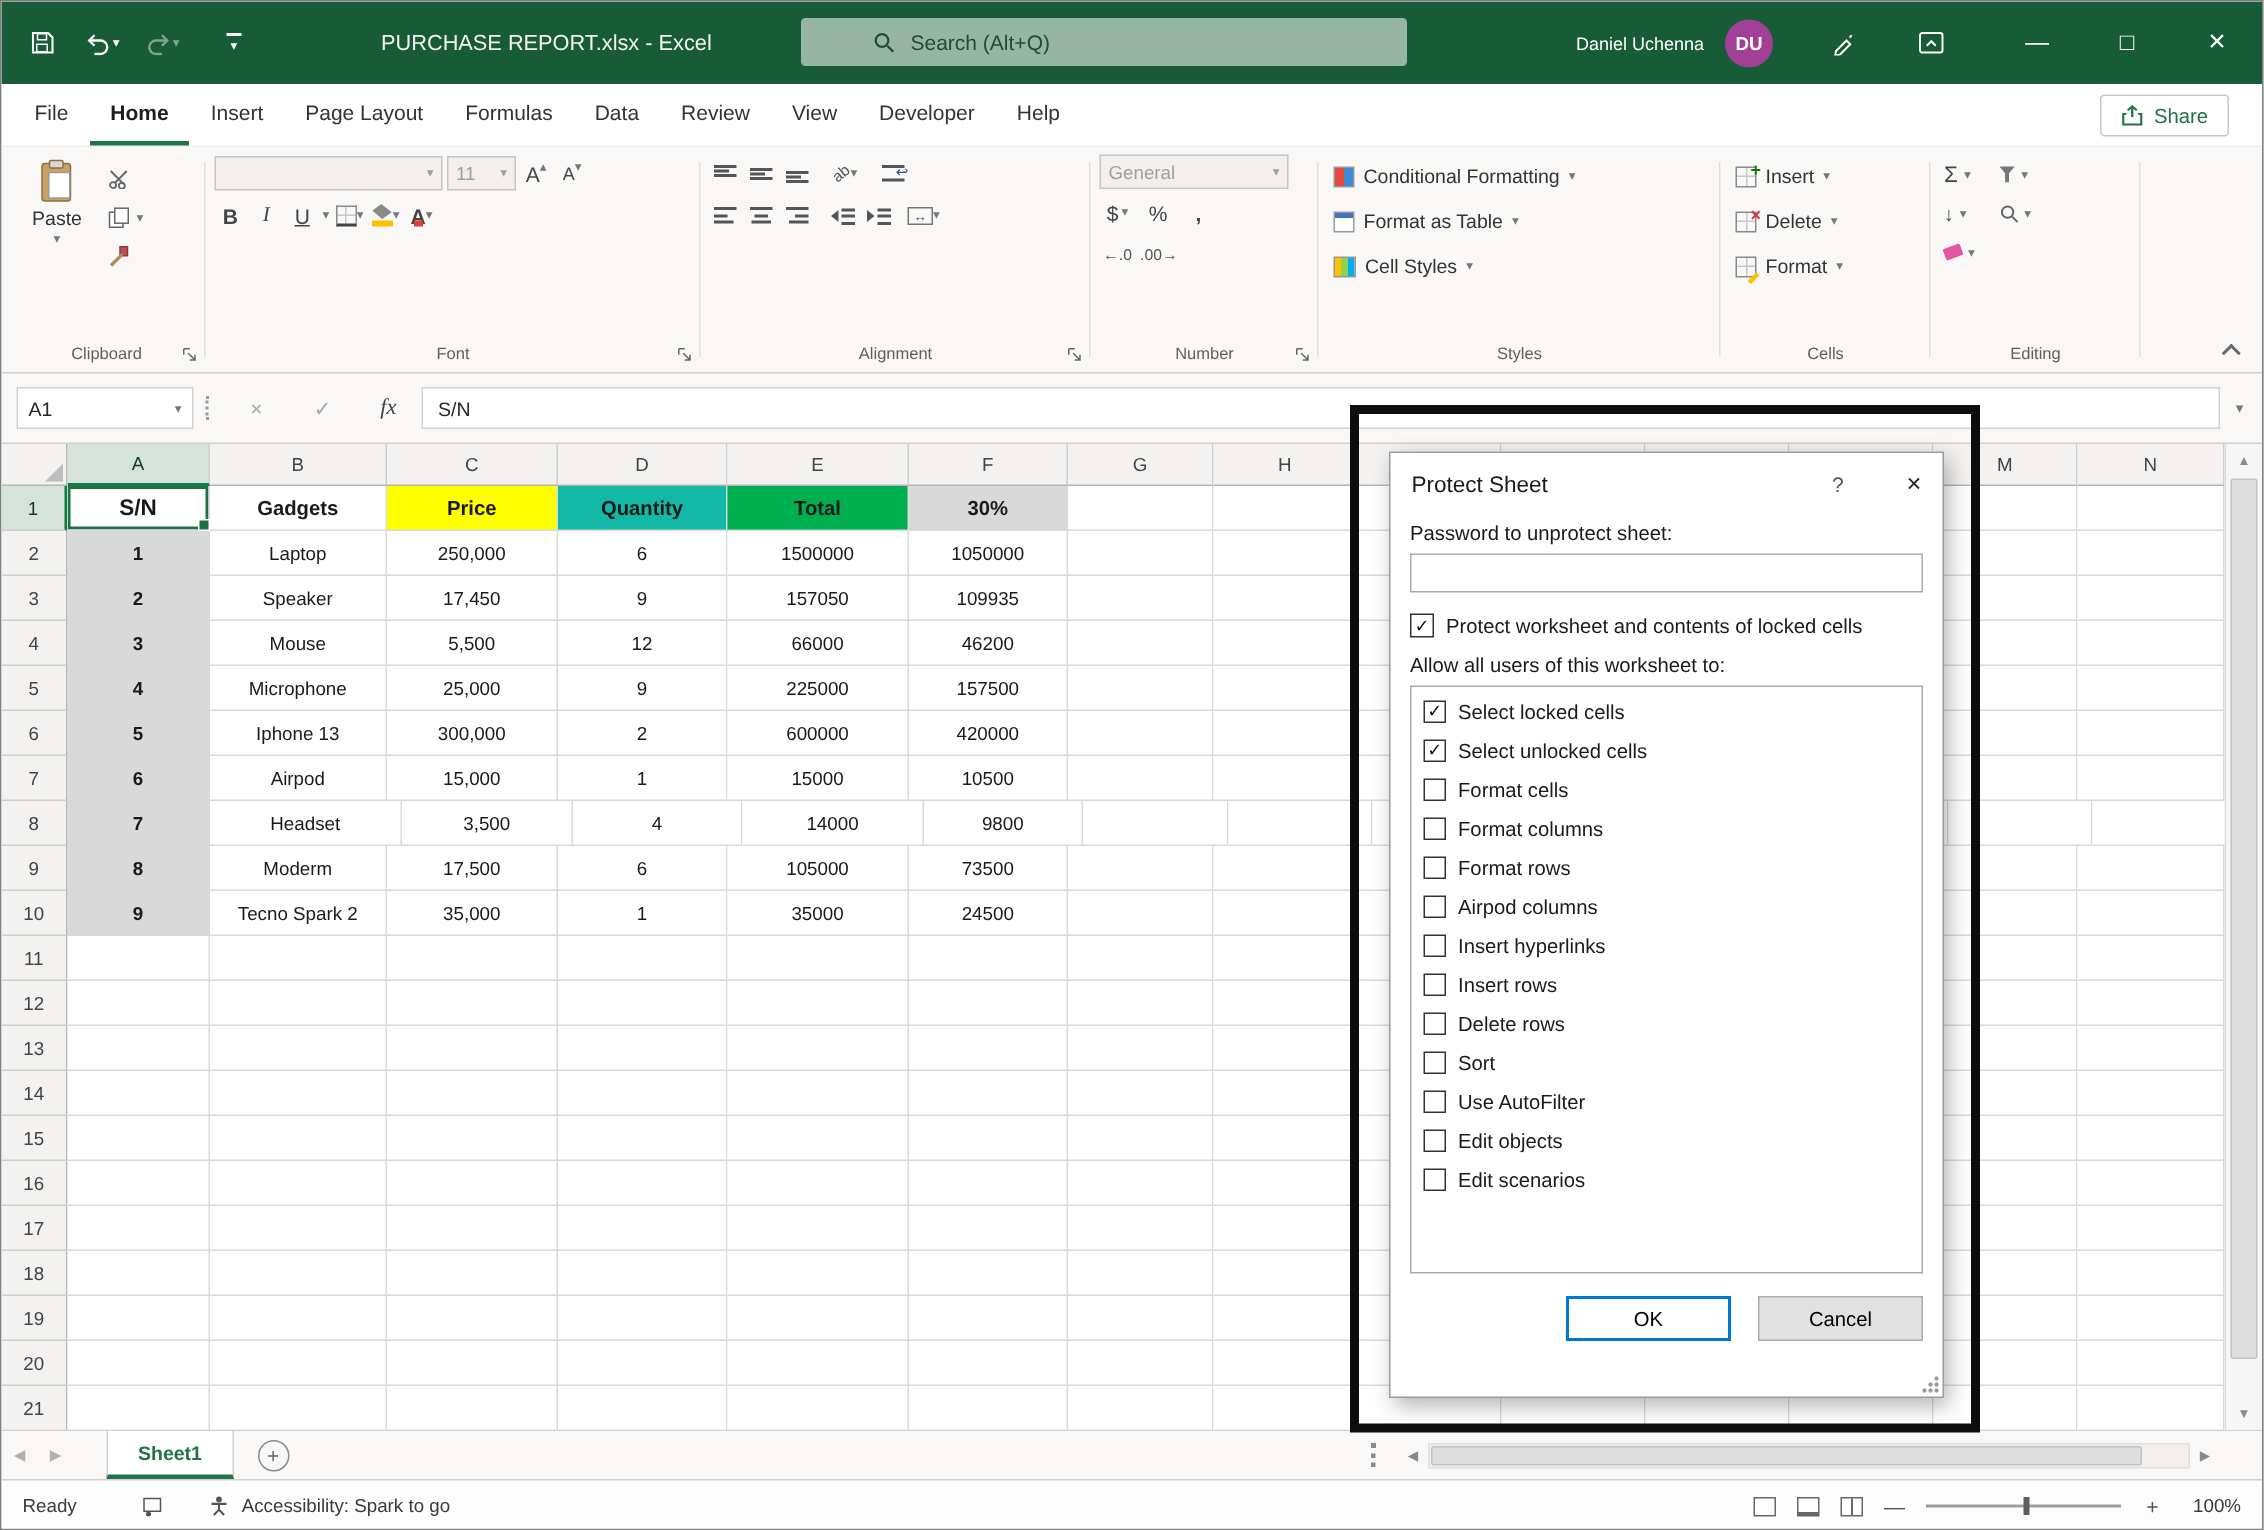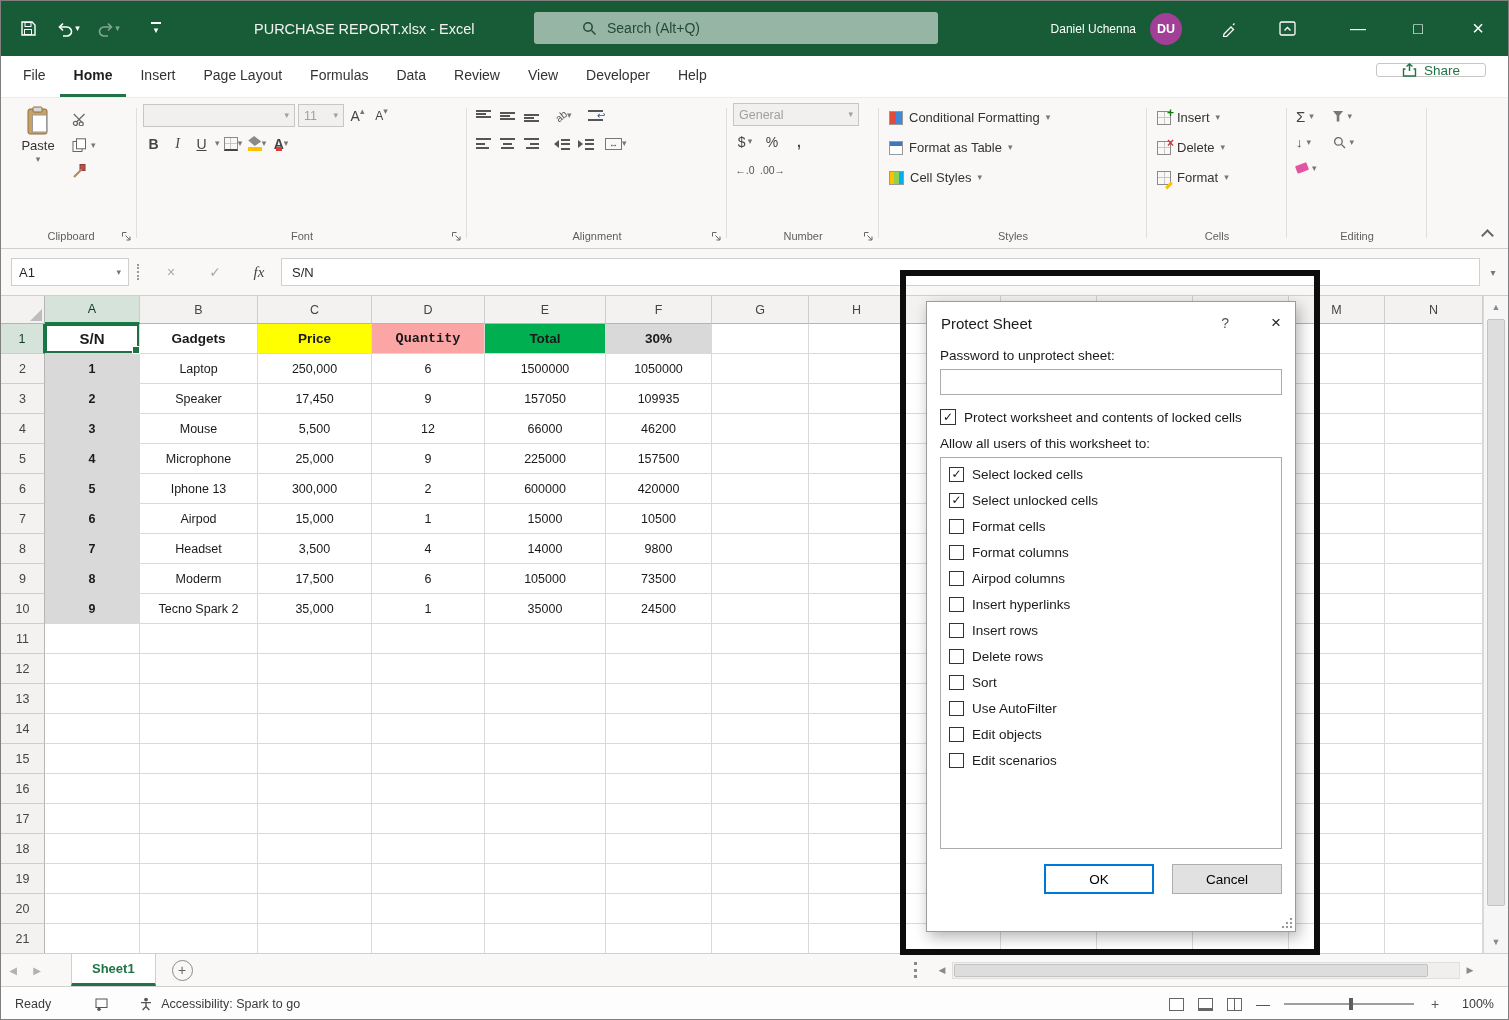--- a/index.html
+++ b/index.html
@@ -22,21 +22,21 @@
   .tb-user{font-size:12px;margin-right:14px;}
   .avatar{width:32px;height:32px;border-radius:50%;background:#A23F97;display:flex;align-items:center;justify-content:center;font-size:12.5px;font-weight:bold;margin-right:30px;}
   .tb-ico{width:34px;height:34px;display:flex;align-items:center;justify-content:center;margin-right:24px;}
   .winctl{width:60px;height:100%;display:flex;align-items:center;justify-content:center;font-size:16px;color:#fff;}
 
   
   .menubar{position:relative;height:42px;background:#fff;display:flex;align-items:stretch;padding-left:8px;border-bottom:1px solid #ECECEC;}
   #menu-tabs{display:flex;align-items:stretch;}
   .mtab{display:flex;align-items:center;padding:0 14px;font-size:14px;color:#333;border-bottom:3px solid transparent;}
   .mtab.active{font-weight:bold;color:#1E1E1E;border-bottom-color:#217346;}
-  .share-btn{position:absolute;right:22px;top:7px;height:14px;display:flex;align-items:center;gap:7px;padding:0 25px;border:1px solid #C8C6C4;border-radius:3px;background:#fff;color:#217346;font-size:13.5px;}
+  .share-btn{position:absolute;right:22px;top:7px;height:28px;display:flex;align-items:center;gap:7px;padding:0 13px;border:1px solid #C8C6C4;border-radius:3px;background:#fff;color:#217346;font-size:13.5px;}
 
   
   .ribbon{position:relative;height:151px;background:#F9F8F7;border-bottom:1px solid #D2D0CE;display:flex;padding-left:4px;}
   .rgroup{position:relative;display:flex;flex-direction:column;flex:none;padding:2px 6px 0;}
   .rgroup::after{content:'';position:absolute;right:0;top:10px;bottom:10px;width:1px;background:#E1DFDD;}
   .rlabel{height:24px;display:flex;align-items:center;justify-content:center;font-size:11px;color:#605E5C;}
   .launcher{position:absolute;right:5px;bottom:7px;width:11px;height:11px;}
   .rbody{flex:1;display:flex;}
   .rbody.col{flex-direction:column;gap:3px;padding-top:3px;}
   .rrow{display:flex;align-items:center;gap:3px;height:25px;}
@@ -111,21 +111,21 @@
   .corner{position:relative;flex:none;background:#F3F2F1;border-right:1px solid #B5B5B5;border-bottom:1px solid #B5B5B5;}
   .corner-tri{position:absolute;right:2px;bottom:2px;width:0;height:0;border-left:12px solid transparent;border-bottom:12px solid #BDBDBD;}
   .colhdr{flex:none;display:flex;align-items:center;justify-content:center;background:#F3F2F1;border-right:1px solid #CDCDCD;border-bottom:1px solid #B5B5B5;font-size:12.5px;color:#444;}
   .colhdr.hdr-sel{background:#D6E3DB;border-bottom:2px solid #107C41;color:#0C3B24;}
   .grow{display:flex;height:30px;}
   .rowhdr{flex:none;width:44px;display:flex;align-items:center;justify-content:center;background:#F3F2F1;border-right:1px solid #B5B5B5;border-bottom:1px solid #CDCDCD;font-size:12.5px;color:#444;}
   .rowhdr.hdr-sel{background:#D6E3DB;border-right:2px solid #107C41;color:#0C3B24;}
   .cell{position:relative;flex:none;display:flex;align-items:center;justify-content:center;background:#fff;border-right:1px solid #D9D9D9;border-bottom:1px solid #D9D9D9;font-size:12.5px;color:#1a1a1a;}
   .cell.b{font-weight:bold;font-size:13.5px;}
   .cell.c-yellow{background:#FFFF00;}
-  .cell.c-cyan{background:#fca5a5;font-family:Liberation Mono, monospace;}
+  .cell.c-cyan{background:#14b8a6;}
   .cell.c-green{background:#00B050;}
   .cell.c-grey{background:#D9D9D9;}
   .cell.sn{background:#D9D9D9;font-weight:bold;}
   .cell.hdr-sn{font-weight:bold;font-size:15px;}
   .cell.sel{box-shadow:inset 0 0 0 2px #1E7145;z-index:2;}
   .cell.sel::after{content:'';position:absolute;right:-1px;bottom:-1px;width:6px;height:6px;background:#1E7145;border:1px solid #fff;}
   .vscroll{flex:none;width:25px;background:#F6F6F6;border-left:1px solid #D9D9D9;display:flex;flex-direction:column;align-items:center;}
   .vs-btn{height:22px;display:flex;align-items:center;justify-content:center;color:#8a8a8a;font-size:9px;width:100%;}
   .vs-track{flex:1;width:100%;padding:1px 3px;}
   .vs-thumb{width:100%;height:96%;background:#DDDDDD;border:1px solid #C2C2C2;border-radius:2px;}
@@ -696,21 +696,21 @@
             <div class="cell" style="width: 96px;"></div>
             <div class="cell" style="width: 96px;"></div>
             <div class="cell" style="width: 96px;"></div>
             <div class="cell" style="width: 96px;"></div>
             <div class="cell" style="width: 96px;"></div>
             <div class="cell" style="width: 98px;"></div>
           </div>
           <div class="grow">
             <div class="rowhdr">8</div>
             <div class="cell sn" style="width: 95px;">7</div>
-            <div class="cell" style="width: 118px;">Headset</div>
+            <div class="cell" style="width: 128px;">Headset</div>
             <div class="cell" style="width: 114px;">3,500</div>
             <div class="cell" style="width: 113px;">4</div>
             <div class="cell" style="width: 121px;">14000</div>
             <div class="cell" style="width: 106px;">9800</div>
             <div class="cell" style="width: 97px;"></div>
             <div class="cell" style="width: 96px;"></div>
             <div class="cell" style="width: 96px;"></div>
             <div class="cell" style="width: 96px;"></div>
             <div class="cell" style="width: 96px;"></div>
             <div class="cell" style="width: 96px;"></div>
@@ -1023,20 +1023,24 @@
           <div class="opt">
             <span class="cb"></span>
             <span class="opt-lb">Format cells</span>
           </div>
           <div class="opt">
             <span class="cb"></span>
             <span class="opt-lb">Format columns</span>
           </div>
           <div class="opt">
             <span class="cb"></span>
+            <span class="opt-lb">Format rows</span>
+          </div>
+          <div class="opt">
+            <span class="cb"></span>
             <span class="opt-lb">Airpod columns</span>
           </div>
           <div class="opt">
             <span class="cb"></span>
             <span class="opt-lb">Insert hyperlinks</span>
           </div>
           <div class="opt">
             <span class="cb"></span>
             <span class="opt-lb">Insert rows</span>
           </div>

